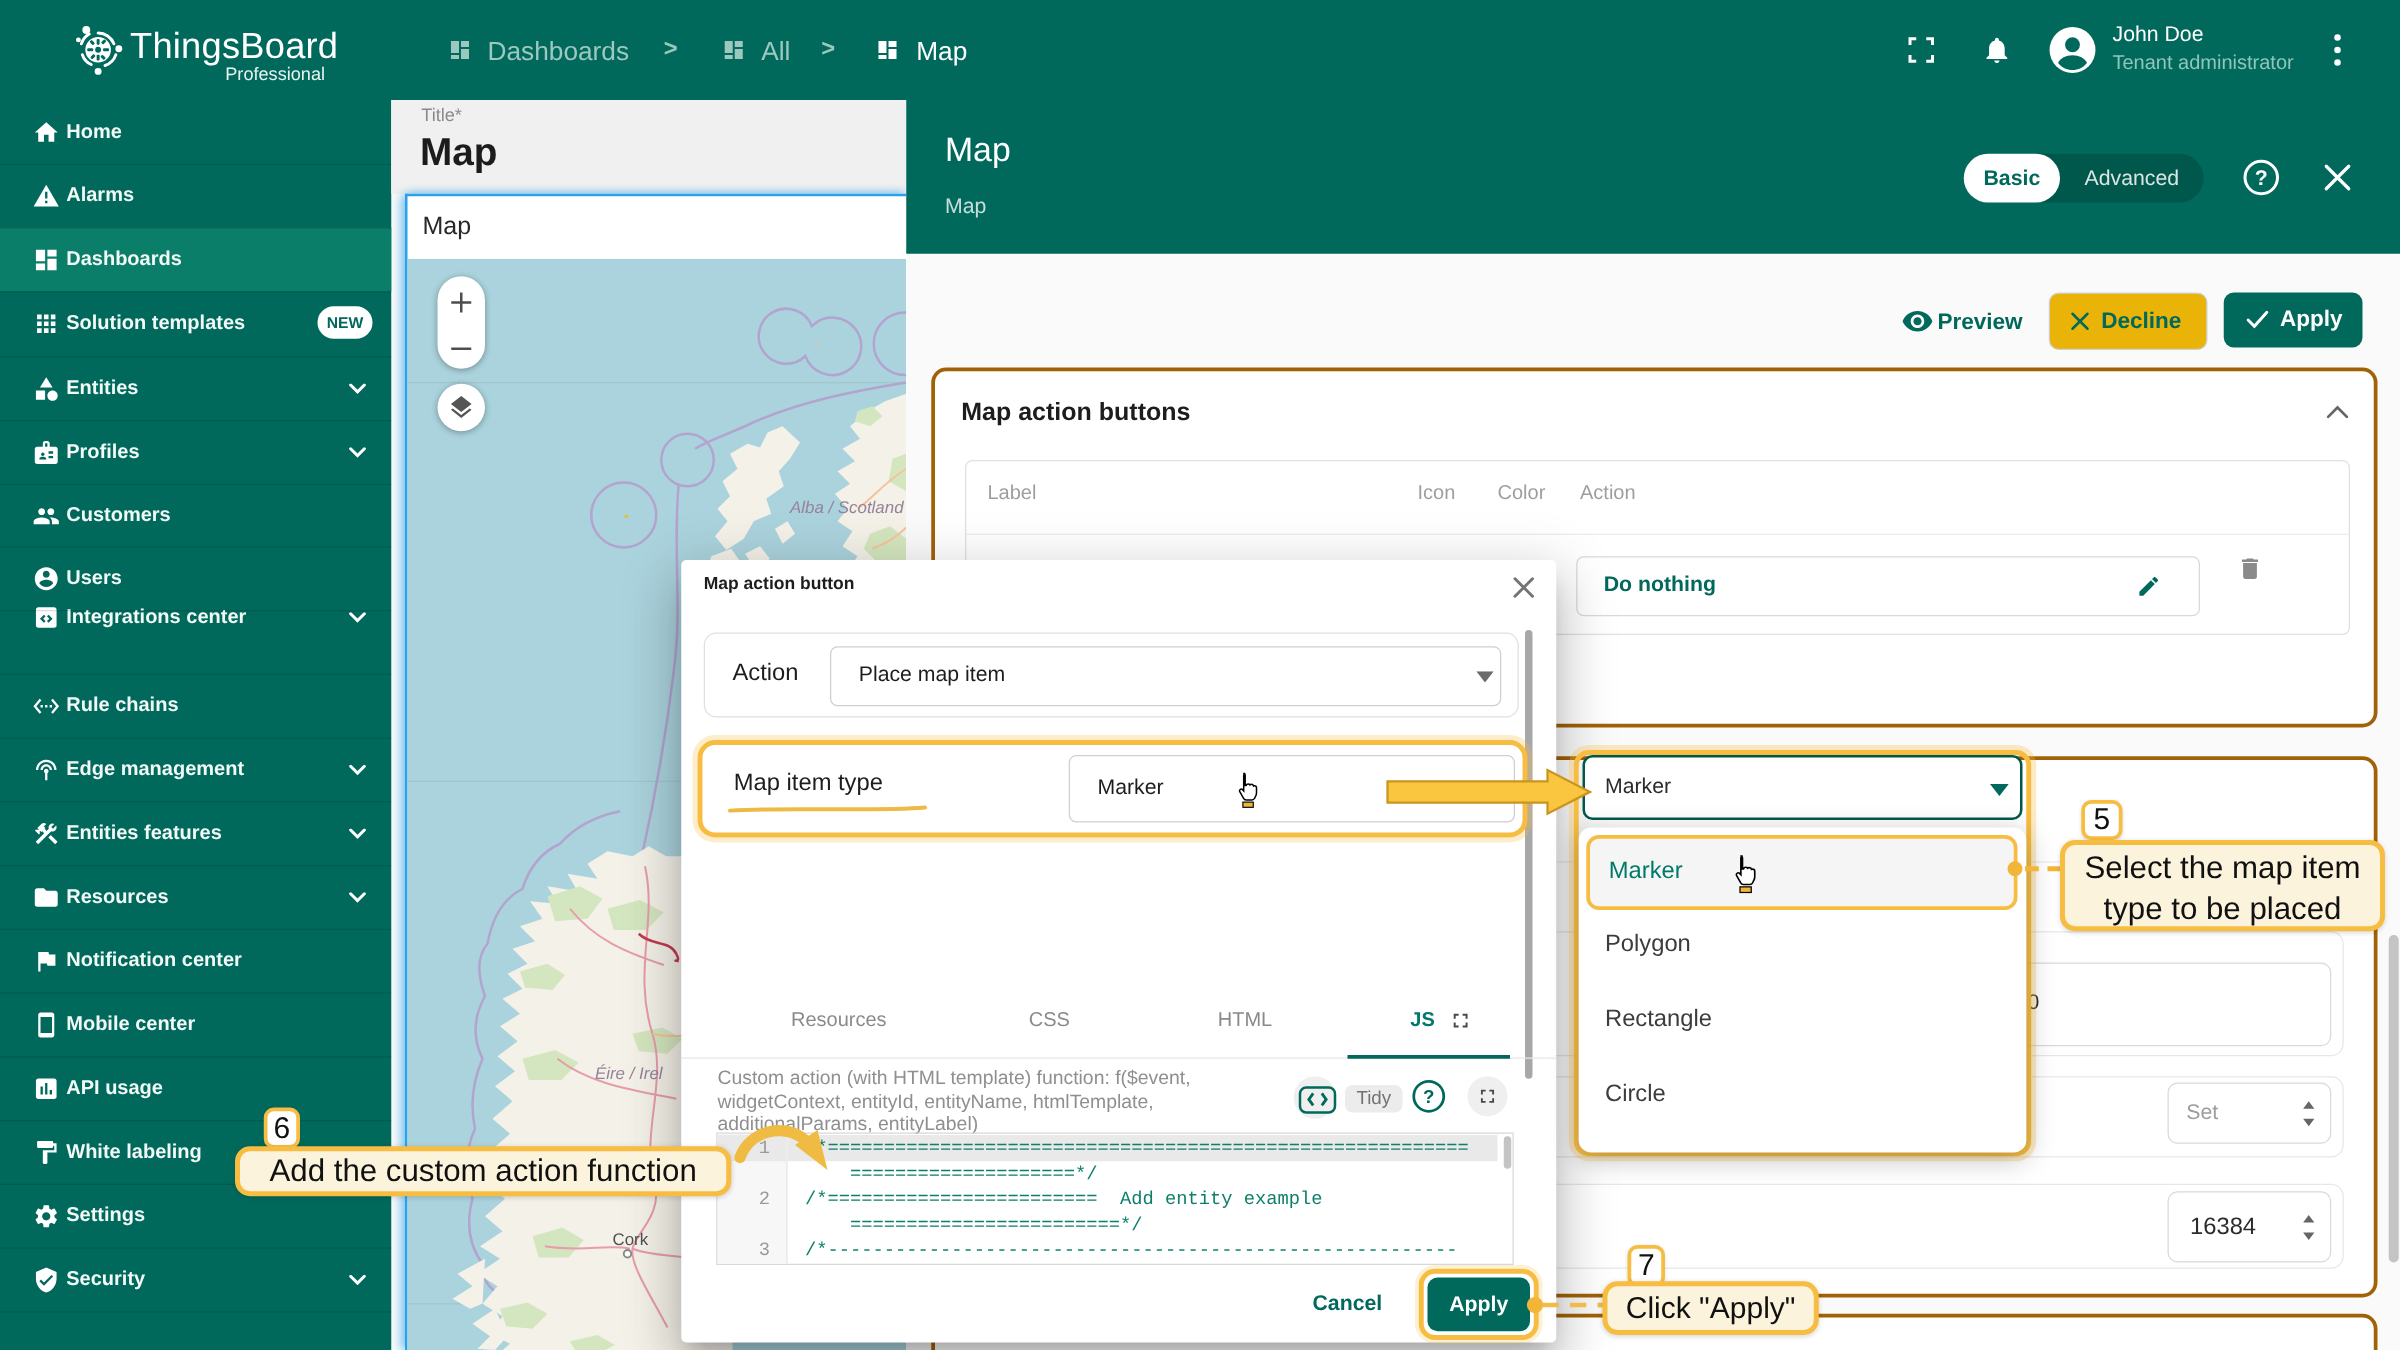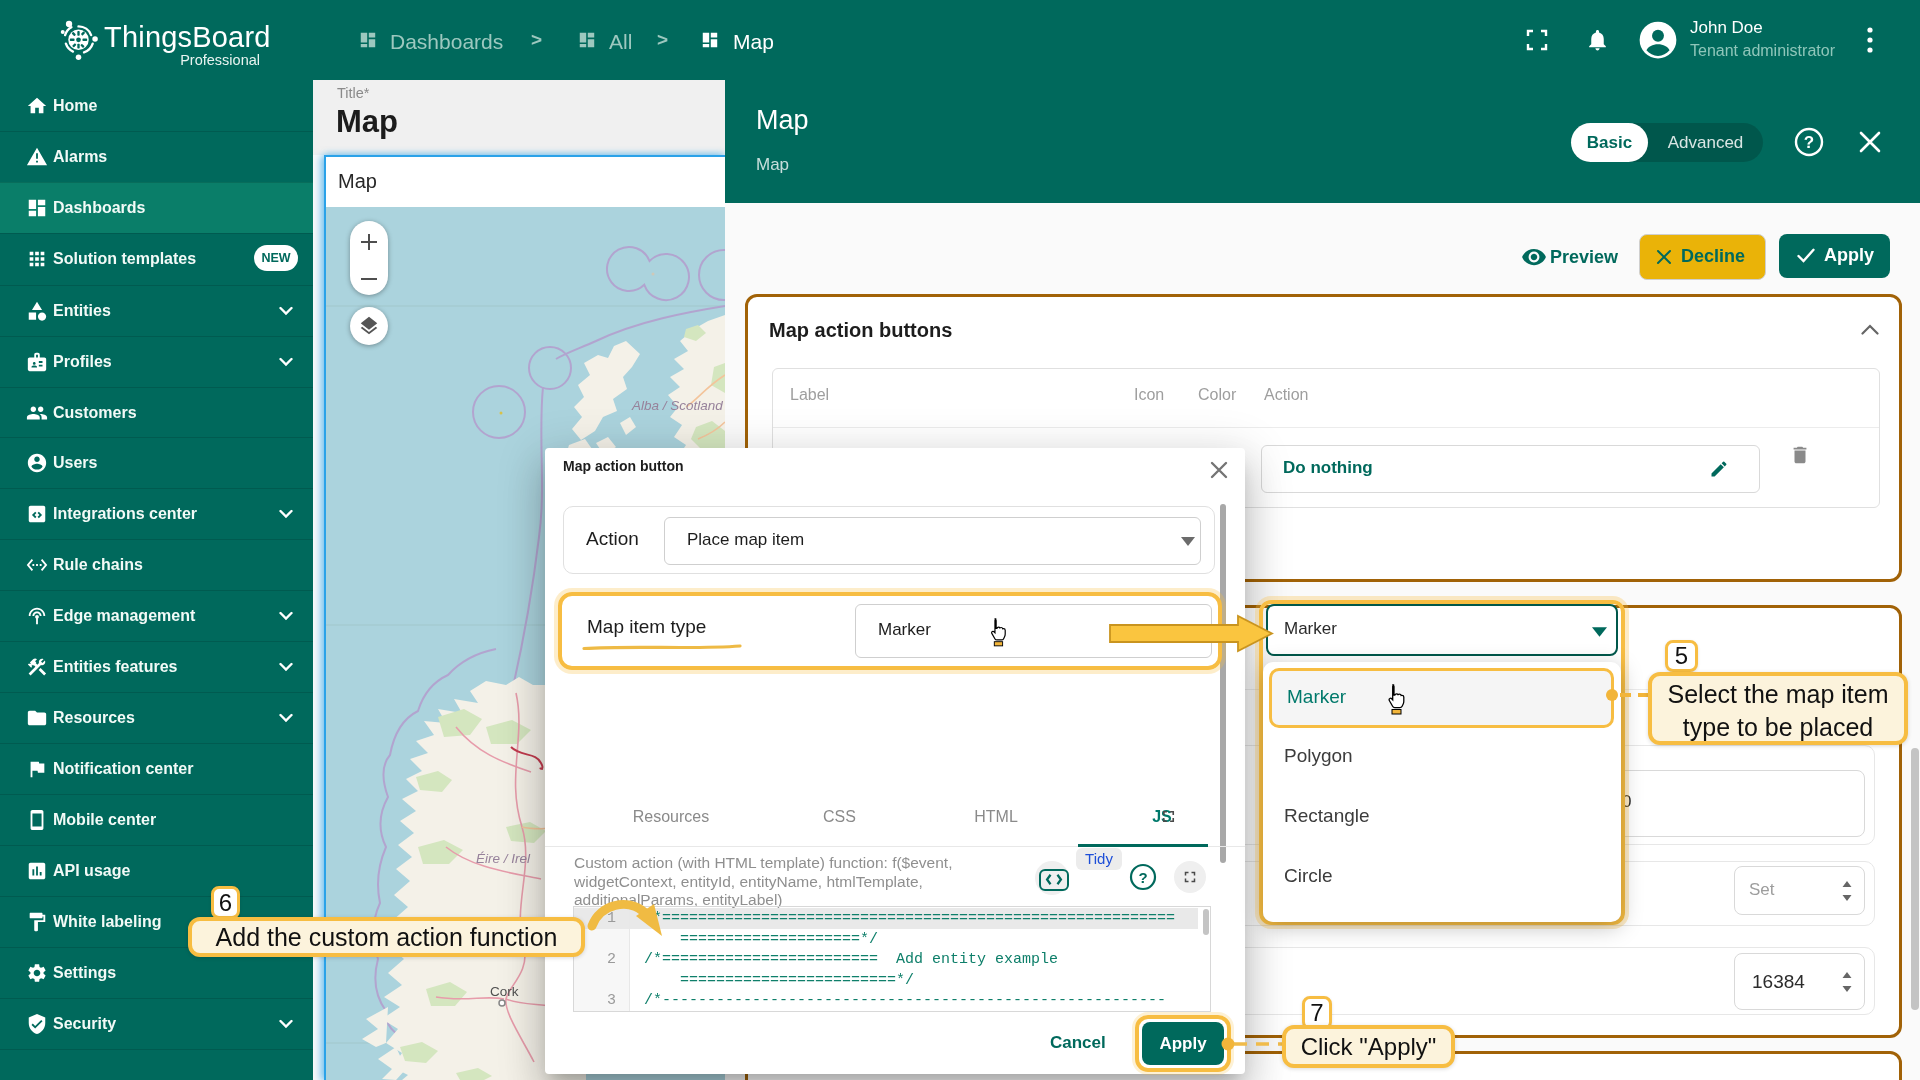--- a/index.html
+++ b/index.html
@@ -158,21 +158,21 @@
           <path d="M16 11c1.66 0 2.99-1.34 2.99-3S17.66 5 16 5c-1.66 0-3 1.34-3 3s1.34 3 3 3zm-8 0c1.66 0 2.99-1.34 2.99-3S9.66 5 8 5C6.34 5 5 6.34 5 8s1.34 3 3 3zm0 2c-2.33 0-7 1.17-7 3.5V19h14v-2.5c0-2.33-4.67-3.5-7-3.5zm8 0c-.29 0-.62.02-.97.05 1.16.84 1.97 1.97 1.97 3.45V19h6v-2.5c0-2.33-4.67-3.5-7-3.5z"></path>
         </svg>
     <span class="lbl">Customers</span>
     </div>
     <div class="mi" style="top:357px">
     <svg class="ic" width="22" height="22" viewBox="0 0 24 24" fill="#fff">
           <path d="M12 2C6.48 2 2 6.48 2 12s4.48 10 10 10 10-4.48 10-10S17.52 2 12 2zm0 3c1.66 0 3 1.34 3 3s-1.34 3-3 3-3-1.34-3-3 1.34-3 3-3zm0 14.2c-2.5 0-4.71-1.28-6-3.22.03-1.99 4-3.08 6-3.08 1.99 0 5.97 1.09 6 3.08-1.29 1.94-3.5 3.22-6 3.22z"></path>
         </svg>
     <span class="lbl">Users</span>
     </div>
-    <div class="mi" style="top:408px">
+    <div class="mi" style="top:388px">
     <svg class="ic" width="22" height="22" viewBox="0 0 24 24" fill="#fff">
           <path d="M19 3H5c-1.1 0-2 .9-2 2v14c0 1.1.9 2 2 2h14c1.1 0 2-.9 2-2V5c0-1.1-.9-2-2-2zm-9 13.5L6.5 13 10 9.5l1.4 1.4-2.1 2.1 2.1 2.1L10 16.5zm4 0-1.4-1.4 2.1-2.1-2.1-2.1L14 9.5l3.5 3.5-3.5 3.5z"></path>
         </svg>
     <span class="lbl">Integrations center</span>
     <svg class="chev" width="14" height="9" viewBox="0 0 14 9">
           <path d="M1.5 1.5 L7 7 L12.5 1.5" stroke="#fff" stroke-width="2.4" fill="none" stroke-linecap="round"></path>
         </svg>
     </div>
     <div class="mi" style="top:459px">
     <svg class="ic" width="22" height="22" viewBox="0 0 24 24" fill="#fff">
@@ -461,35 +461,35 @@
         </svg>
       <div class="sel" style="left:293px;top:8px;width:355px;height:52px;">
         <div class="abs" style="left:22px;top:15px;color:#1d1d1d;font-size:17px;">Marker</div>
       </div>
     </div>
 
 
     <div class="abs" style="left:83px;top:360px;width:86px;color:#8a8a8a;font-size:16px;text-align:center;">Resources</div>
     <div class="abs" style="left:278px;top:360px;width:40px;color:#8a8a8a;font-size:16px;text-align:left;">CSS</div>
     <div class="abs" style="left:428px;top:360px;width:46px;color:#8a8a8a;font-size:16px;text-align:center;">HTML</div>
-    <div class="abs" style="left:580px;top:360px;width:26px;color:#00796b;font-size:16px;font-weight:700;text-align:center;margin-left:24px;">JS</div>
+    <div class="abs" style="left:580px;top:360px;width:26px;color:#00796b;font-size:16px;font-weight:700;text-align:center;">JS</div>
     <svg class="abs" style="left:614px;top:359px" width="19" height="19" viewBox="0 0 24 24" fill="#4a4a4a">
         <path d="M7 14H5v5h5v-2H7v-3zm-2-4h2V7h3V5H5v5zm12 7h-3v2h5v-5h-2v3zM14 5v2h3v3h2V5h-5z"></path>
       </svg>
     <div class="abs" style="left:0px;top:398px;width:700px;height:1px;background:#e8e8e8;"></div>
     <div class="abs" style="left:533px;top:396px;width:130px;height:3px;background:#00695c;"></div>
 
     <div class="abs" style="left:29px;top:406px;width:440px;color:#8f8f8f;font-size:15.5px;line-height:18.5px;">Custom action (with HTML template) function: f($event, widgetContext, entityId, entityName, htmlTemplate, additionalParams, entityLabel)</div>
     <div class="abs" style="left:490px;top:413px;width:34px;height:34px;background:#efefef;border-radius:50%;"></div>
     <div class="abs" style="left:494px;top:421px;width:30px;height:22px;border:2.2px solid #00695c;border-radius:6px;box-sizing:border-box;background:#efefef;">
       <svg class="abs" style="left:4px;top:2px" width="18" height="13" viewBox="0 0 20 15" fill="none" stroke="#00695c" stroke-width="2.6">
           <path d="M6 2 L2 7.5 L6 13 M14 2 L18 7.5 L14 13"></path>
         </svg>
     </div>
-    <div class="abs" style="left:531px;top:400px;width:46px;height:22px;background:#ececec;border-radius:6px;color:#1d4ed8;font-size:15px;text-align:center;line-height:22px;">Tidy</div>
+    <div class="abs" style="left:531px;top:420px;width:46px;height:22px;background:#ececec;border-radius:6px;color:#737373;font-size:15px;text-align:center;line-height:22px;">Tidy</div>
     <svg class="abs" style="left:584px;top:415px" width="28" height="28" viewBox="0 0 28 28">
         <circle cx="14" cy="14" r="12" fill="none" stroke="#00695c" stroke-width="2.2"></circle>
         <text x="14" y="19.5" text-anchor="middle" font-size="15" font-weight="700" fill="#00695c" font-family="Liberation Sans">?</text>
       </svg>
     <div class="abs" style="left:629px;top:413px;width:32px;height:32px;background:#efefef;border-radius:50%;">
       <svg class="abs" style="left:7px;top:7px" width="18" height="18" viewBox="0 0 24 24" fill="#4a4a4a">
           <path d="M7 14H5v5h5v-2H7v-3zm-2-4h2V7h3V5H5v5zm12 7h-3v2h5v-5h-2v3zM14 5v2h3v3h2V5h-5z"></path>
         </svg>
     </div>
 

